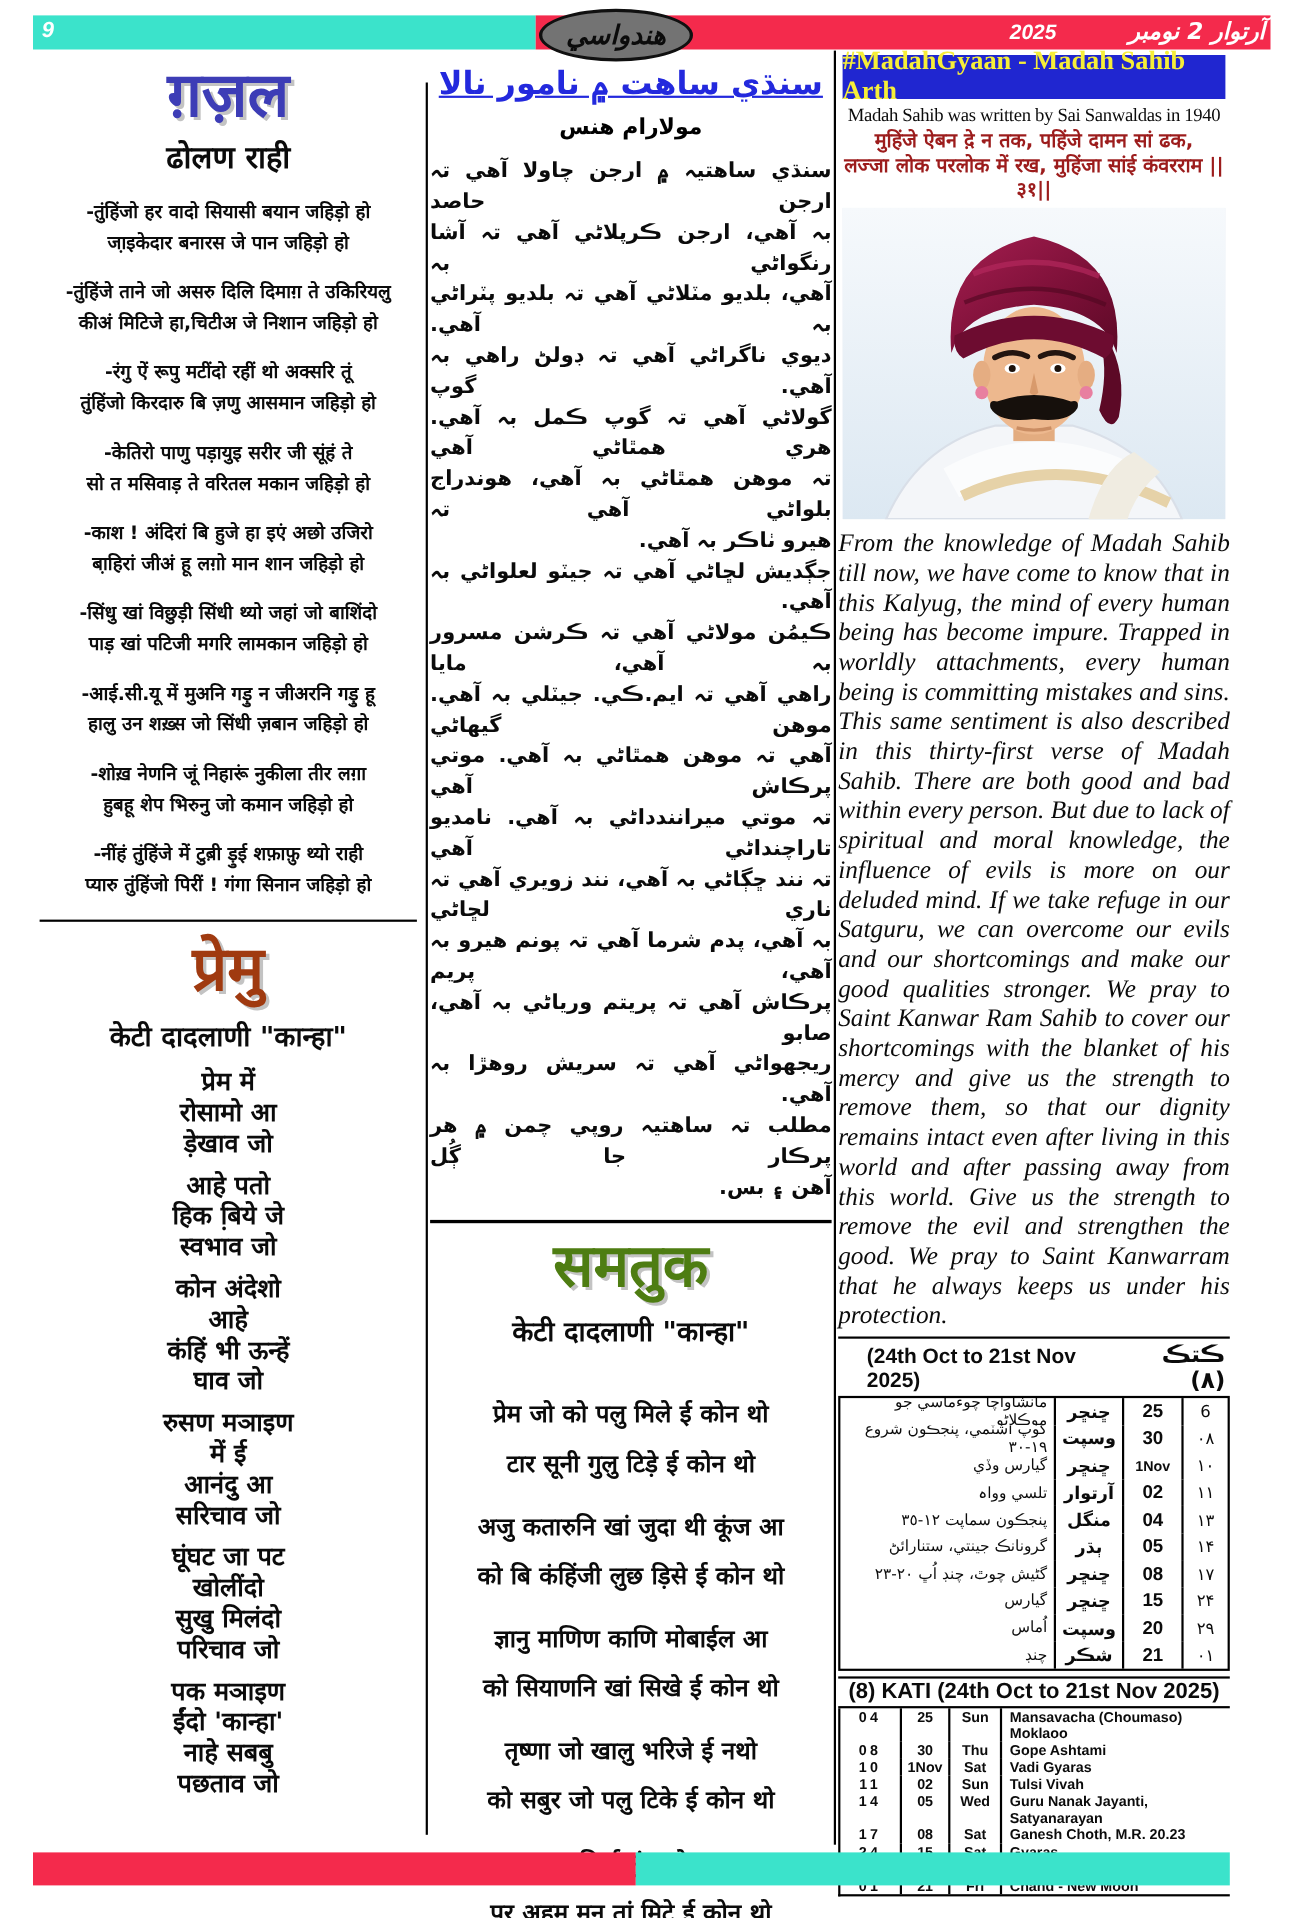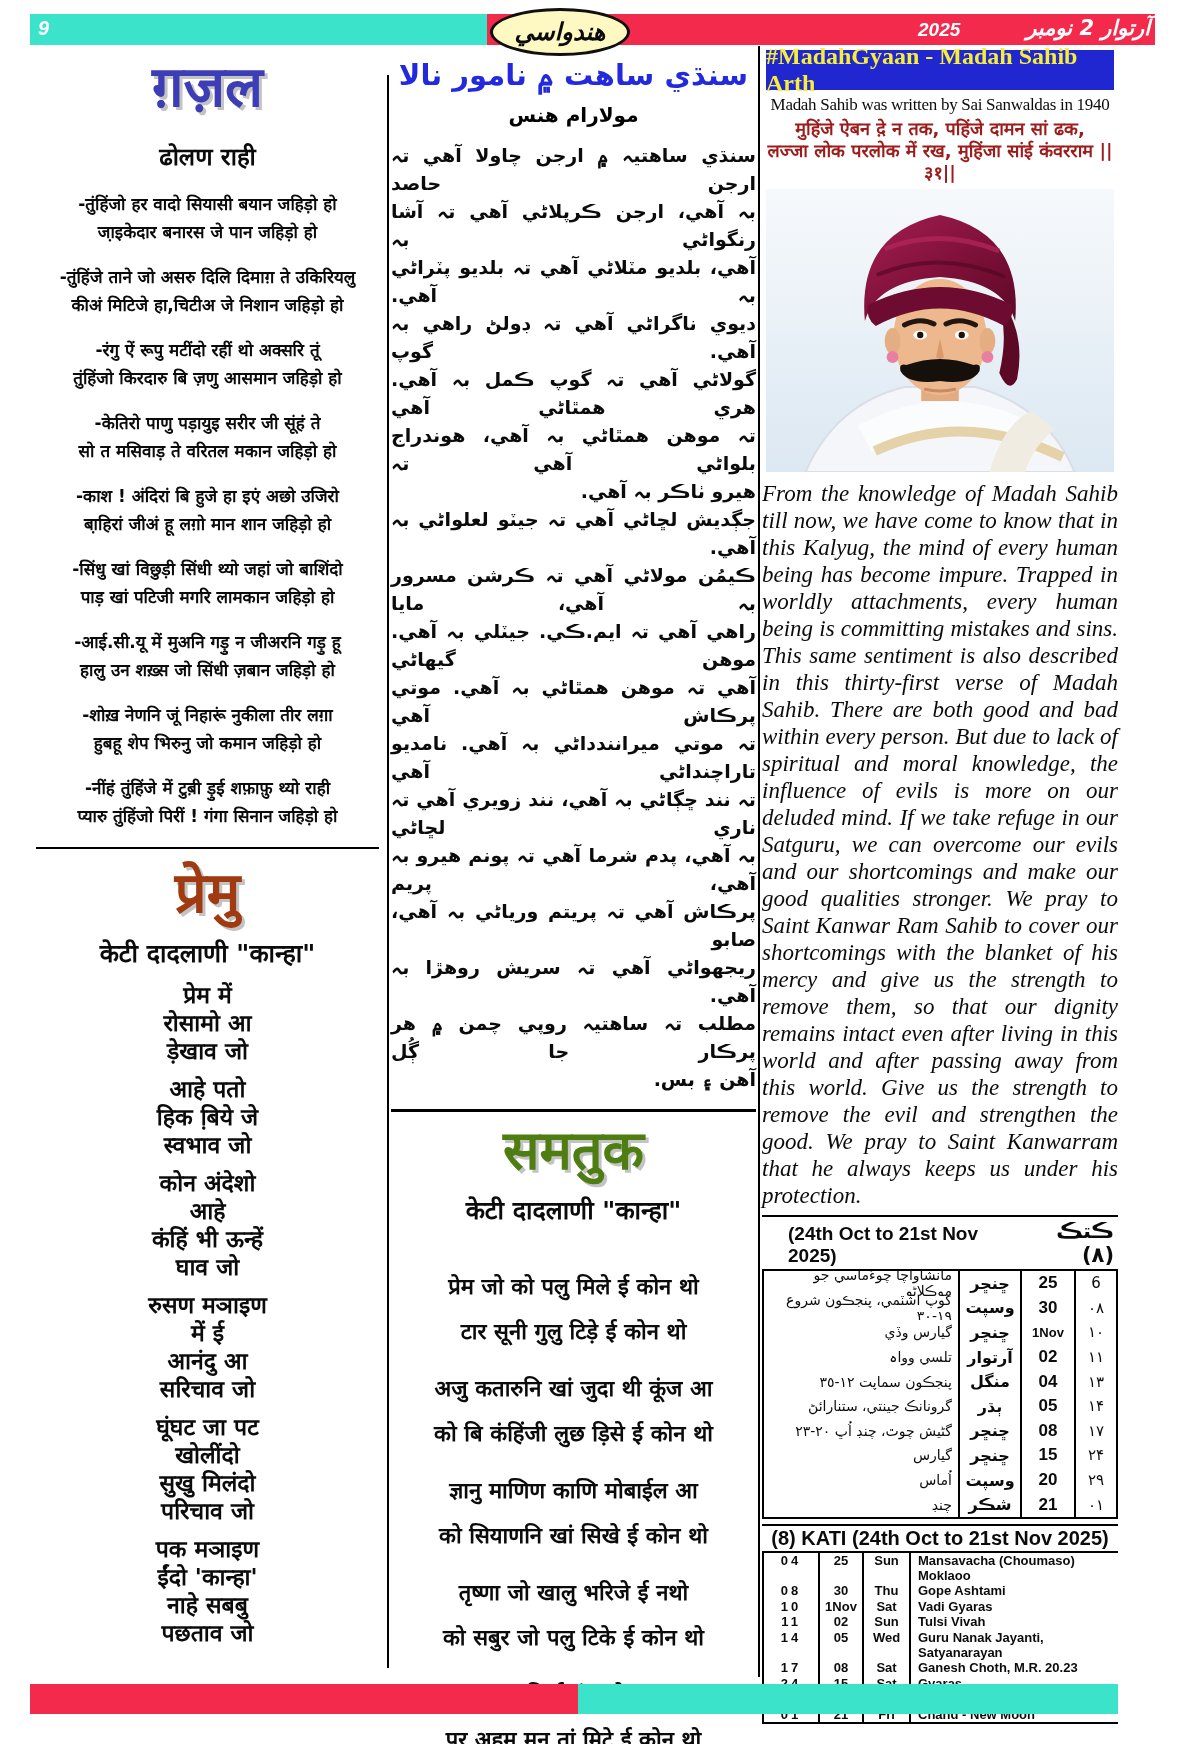--- a/index.html
+++ b/index.html
@@ -6,48 +6,48 @@
   .page{position:relative;width:1180px;height:1744px;background:#fff;overflow:hidden;
         font-family:"Liberation Sans",sans-serif;color:#0b0b0b;}
 
   
   .hdr-teal{position:absolute;left:30px;top:14px;width:457px;height:31px;background:#3be3cb;}
   .hdr-red{position:absolute;left:487px;top:14px;width:668px;height:31px;background:#f42a4c;}
   .hdr-num{position:absolute;left:38px;top:17px;color:#fff;font-weight:bold;font-size:20px;font-style:italic;}
   .hdr-year{position:absolute;left:918px;top:19px;color:#fff;font-weight:bold;font-size:19px;font-style:italic;}
   .hdr-date{position:absolute;right:30px;top:16px;color:#fff;font-weight:bold;font-size:21px;
             direction:rtl;font-family:"DejaVu Sans",sans-serif;font-style:italic;}
-  .oval{position:absolute;left:490px;top:8px;width:134px;height:42px;background:#fef9c3;border:3px solid #101010;
+  .oval{position:absolute;left:490px;top:8px;width:134px;height:42px;background:#737373;border:3px solid #101010;
         border-radius:50%;display:flex;align-items:center;justify-content:center;
         font-family:"DejaVu Sans",sans-serif;font-weight:bold;font-style:italic;font-size:24px;direction:rtl;z-index:3;}
 
   
   .vdiv1{position:absolute;left:387px;top:75px;width:2px;height:1593px;background:#000;}
   .vdiv2{position:absolute;left:758px;top:46px;width:2px;height:1631px;background:#000;}
 
   
   .col1{position:absolute;left:30px;top:55px;width:355px;text-align:center;}
   .dev{font-family:"DejaVu Sans",sans-serif;}
   .h-gazal{font-size:56px;line-height:64px;font-weight:bold;color:#3d3db6;text-shadow:3px 3px 0 #c3c3c3;margin:0;}
   .h-premu{font-size:56px;line-height:64px;font-weight:bold;color:#a03a10;text-shadow:3px 3px 0 #c3c3c3;margin:12px 0 0;}
   .h-samtuk{font-size:54px;line-height:62px;font-weight:bold;color:#4e7d12;text-shadow:3px 3px 0 #c3c3c3;margin:8px 0 0;}
-  .poet{font-size:24px;font-weight:bold;margin-top:20px;}
+  .poet{font-size:28px;font-weight:bold;margin-top:4px;}
   .poet2{font-size:25px;font-weight:bold;margin-top:10px;}
   .couplets{margin-top:18px;}
   .couplet{margin-bottom:17px;}
   .couplet p{margin:0;font-size:17px;line-height:28px;font-weight:600;}
   .hr1{border:none;border-top:2px solid #000;margin:12px 6px 0;}
   .stanzas{margin-top:12px;}
   .stanza{margin-bottom:10px;}
   .stanza p{margin:0;font-size:23px;line-height:28px;font-weight:600;}
 
   
   .col2{position:absolute;left:391px;top:55px;width:365px;}
   .ar{font-family:"DejaVu Sans",sans-serif;direction:rtl;}
-  .ar-title{font-size:29px;line-height:40px;font-weight:bold;color:#2329dd;text-align:center;margin:0;}
+  .ar-title{font-size:29px;line-height:40px;font-weight:bold;color:#2329dd;text-align:center;margin:0;text-decoration:underline;}
   .ar-author{font-size:20px;font-weight:bold;text-align:center;margin-top:8px;color:#000;}
   .ar-body{margin-top:14px;font-size:19px;line-height:28px;font-weight:600;}
   .ar-line{text-align:justify;text-align-last:justify;}
   .ar-line.par-end{text-align-last:right;}
   .hr2{border:none;border-top:3px solid #000;margin:16px 0 0;}
   .s-couplets{margin-top:38px;text-align:center;}
   .s-couplet{margin-bottom:12px;}
   .s-couplet p{margin:0;font-size:22px;line-height:45px;font-weight:600;}
 
   

